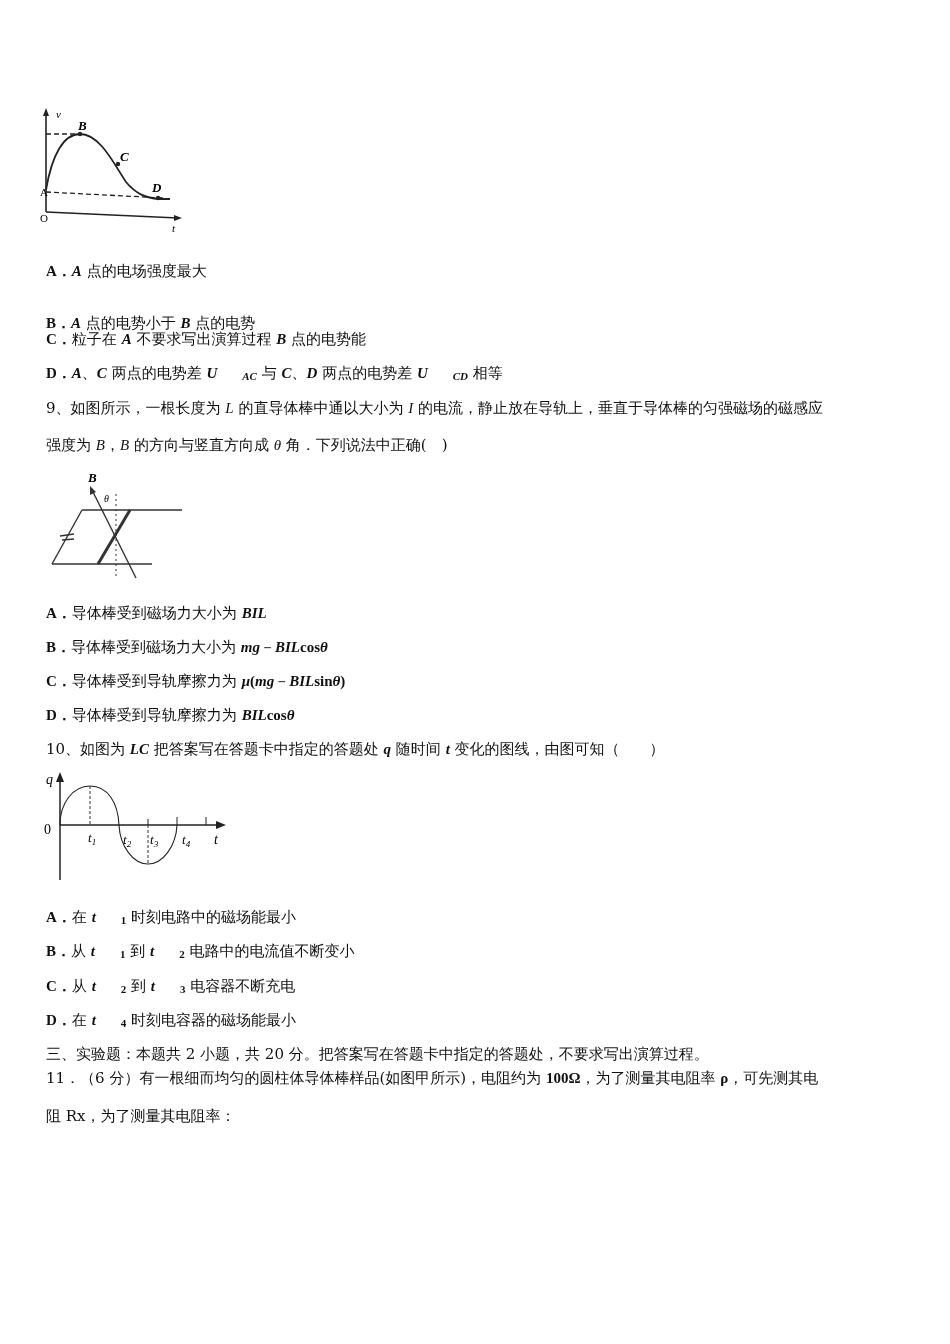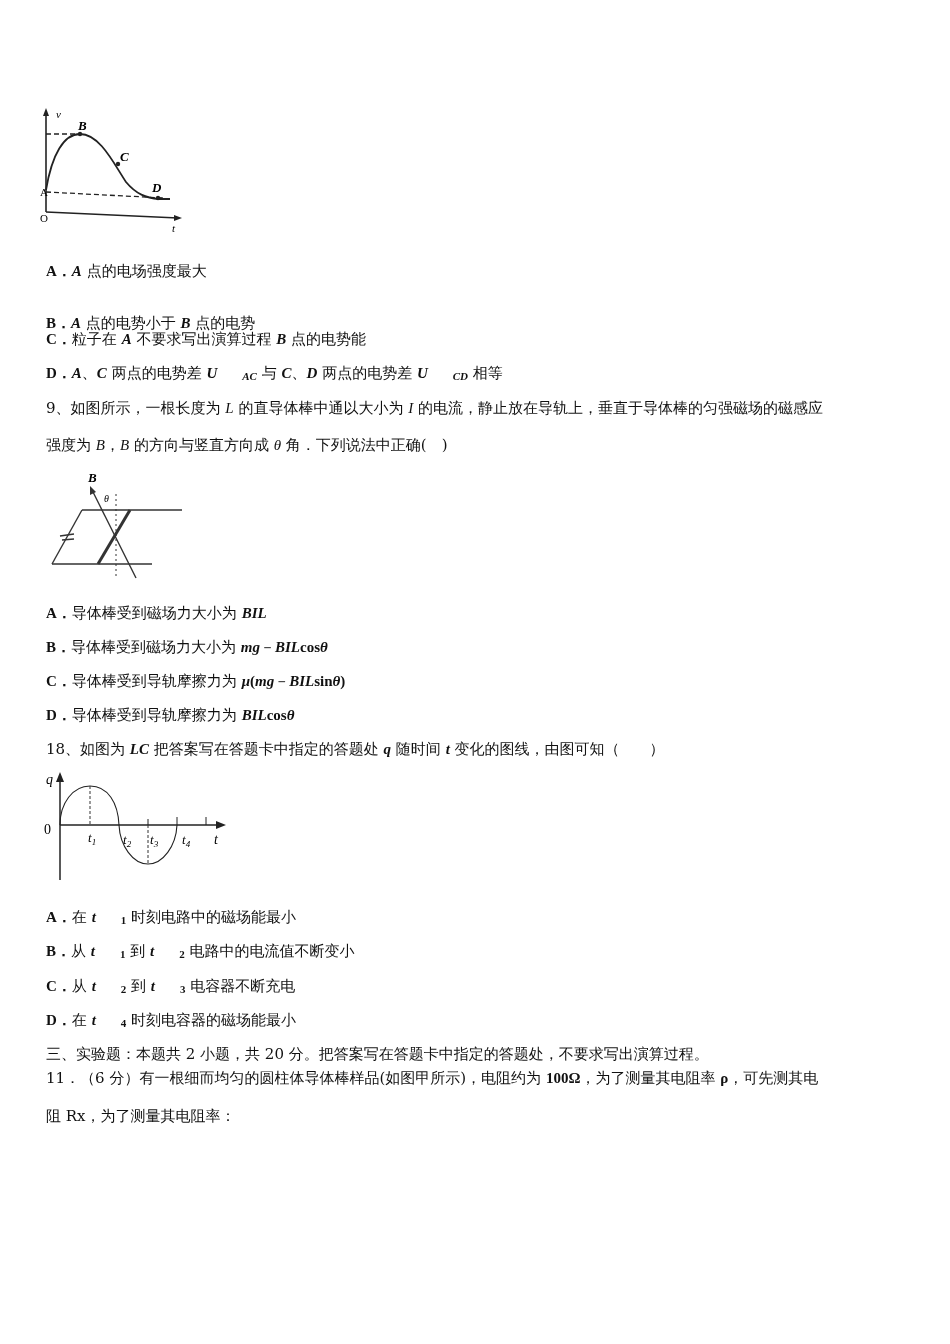--- a/index.html
+++ b/index.html
@@ -79,21 +79,21 @@
   <span class="opt-label">B．</span><span>导体棒受到磁场力大小为 </span><span class="bi">mg</span><span>－</span><span class="bi">BIL</span><span class="b">cos</span><span class="bi">θ</span>
 </div>
 <div class="line" style="top:671px">
   <span class="opt-label">C．</span><span>导体棒受到导轨摩擦力为 </span><span class="bi">μ</span><span class="b">(</span><span class="bi">mg</span><span>－</span><span class="bi">BIL</span><span class="b">sin</span><span class="bi">θ</span><span class="b">)</span>
 </div>
 <div class="line" style="top:705px">
   <span class="opt-label">D．</span><span>导体棒受到导轨摩擦力为 </span><span class="bi">BIL</span><span class="b">cos</span><span class="bi">θ</span>
 </div>
 
 <div class="line q-text" style="top:739px">
-  <span>18、如图为 </span><span class="bi">LC</span><span> 把答案写在答题卡中指定的答题处 </span><span class="bi">q</span><span> 随时间 </span><span class="bi">t</span><span> 变化的图线，由图可知（　　）</span>
+  <span>10、如图为 </span><span class="bi">LC</span><span> 把答案写在答题卡中指定的答题处 </span><span class="bi">q</span><span> 随时间 </span><span class="bi">t</span><span> 变化的图线，由图可知（　　）</span>
 </div>
 
 <svg class="abs" style="left:38px;top:768px" width="200" height="118">
   <line x1="22" y1="112" x2="22" y2="10" stroke="#222" stroke-width="1.5"></line>
   <polygon points="22,4 18,14 26,14" fill="#222"></polygon>
   <line x1="22" y1="57" x2="182" y2="57" stroke="#222" stroke-width="1.5"></line>
   <polygon points="188,57 178,53 178,61" fill="#222"></polygon>
   <path d="M22,57 C22,35 35,18 52,18 C70,18 80,35 81,57 C82,78 95,96 110,96 C125,96 138,78 139,57" fill="none" stroke="#222" stroke-width="1.1"></path>
   <line x1="52" y1="18" x2="52" y2="57" stroke="#333" stroke-width="1" stroke-dasharray="3,2"></line>
   <line x1="110" y1="57" x2="110" y2="96" stroke="#333" stroke-width="1" stroke-dasharray="3,2"></line>

